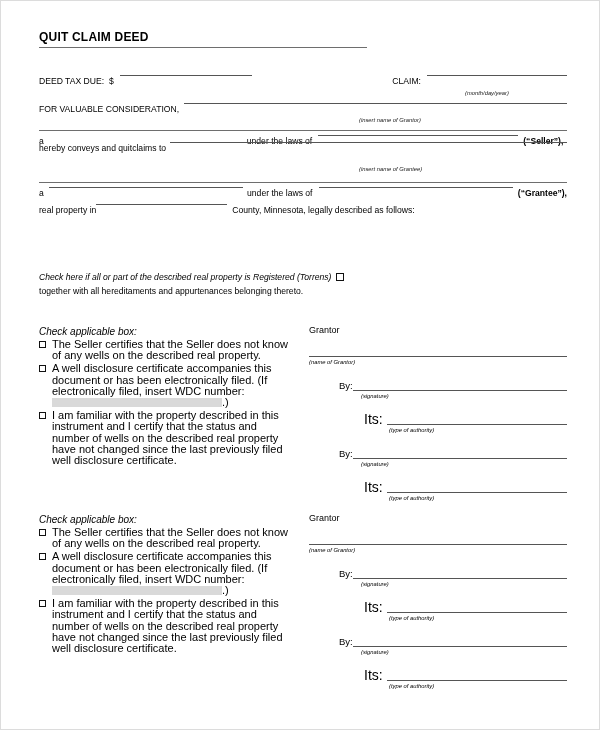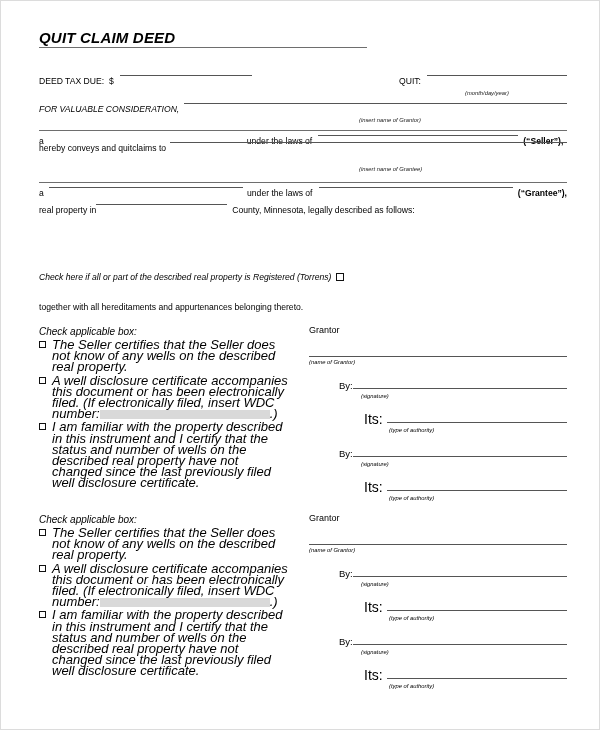--- a/index.html
+++ b/index.html
@@ -20,21 +20,21 @@
     border: 1px solid #dcdcdc;
     padding: 0;
   }
   .sheet {
     position: absolute;
     left: 38px; top: 0; width: 528px; height: 730px;
   }
 
   
   .title-block { position: absolute; left: 0; top: 30px; width: 328px; }
-  .title-line { font-size: 15px; font-weight: bold; letter-spacing: .2px; line-height: 13px; font-style: italic; }
+  .title-line { font-size: 12px; font-weight: bold; letter-spacing: .2px; line-height: 13px; }
   .title-rule { margin-top: 3px; border-bottom: 1.3px solid #6e6e6e; width: 328px; }
 
   
   .lbl { font-size: 8.6px; line-height: 12px; white-space: nowrap; }
   .cap { font-size: 5.8px; font-style: italic; color: #1a1a1a; line-height: 8px; }
   .rule { border-bottom: 1px solid #555; height: 0; }
   .rule-thick { border-bottom: 1.2px solid #6e6e6e; height: 0; }
   .bold { font-weight: bold; }
   .ital { font-style: italic; }
 
@@ -43,35 +43,35 @@
   
   .chk {
     display: inline-block;
     width: 7px; height: 7px;
     border: 1px solid #111;
     background: #fff;
     flex: 0 0 auto;
     margin-top: 2px;
   }
   .ckrow { display: flex; align-items: flex-start; gap: 6px; margin-bottom: 2px; }
-  .cktext { font-size: 13px; line-height: 11.2px; width: 238px; font-style: italic; }
+  .cktext { font-size: 11px; line-height: 11.2px; width: 238px; }
   .wdcbox {
     display: inline-block;
     width: 170px; height: 9px;
     background: #d9d9d9;
     vertical-align: -1px;
   }
   .sec-hd { font-size: 10px; font-style: italic; margin-bottom: 2px; }
 
   
   .sig { position: absolute; width: 258px; left: 270px; }
   .sig-title { font-size: 9px; line-height: 12px; }
   .sig-nameline { margin-top: 20px; border-bottom: 1.1px solid #555; }
   .sig-cap { font-size: 5.8px; font-style: italic; line-height: 8px; margin-top: 1px; }
-  .byrow { display: flex; align-items: flex-start; margin-top: 14px; }
+  .byrow { display: flex; align-items: flex-end; margin-top: 14px; }
   .bylabel { font-size: 9.5px; line-height: 11px; padding-left: 30px; white-space: nowrap; }
   .itslabel { font-size: 14px; line-height: 11px; padding-left: 55px; white-space: nowrap; }
   .byline { flex: 1; border-bottom: 1.1px solid #555; height: 9px; }
   .undercap { font-size: 5.8px; font-style: italic; line-height: 8px; margin-top: 1px; }
   .cap-by { padding-left: 52px; }
   .cap-its { padding-left: 80px; }
 </style>
 </head>
 <body>
 
@@ -81,26 +81,26 @@
   <div class="title-block">
     <div class="title-line">QUIT CLAIM DEED</div>
     <div class="title-rule"></div>
   </div>
 
   <div class="row" style="left:0; top:74px; width:528px;">
     <span class="lbl">DEED TAX DUE:</span>
     <span class="lbl" style="padding-left:5px;">$</span>
     <span class="rule" style="width:132px; margin-left:6px; margin-bottom:2px;"></span>
     <span style="flex:1"></span>
-    <span class="lbl">QUIT:</span>
+    <span class="lbl">CLAIM:</span>
     <span class="rule" style="width:140px; margin-left:6px; margin-bottom:2px;"></span>
   </div>
   <div class="cap" style="position:absolute; left:426px; top:88px;">(month/day/year)</div>
 
-  <div class="row" style="left:0; top:102px; width:528px;font-style:italic;">
+  <div class="row" style="left:0; top:102px; width:528px;">
     <span class="lbl">FOR VALUABLE CONSIDERATION,</span>
     <span class="rule" style="flex:1; margin-left:5px; margin-bottom:2px;"></span>
   </div>
   <div class="cap" style="position:absolute; left:320px; top:115px;">(insert name of Grantor)</div>
 
   <div class="rule-thick" style="position:absolute; left:0; top:129px; width:528px;"></div>
 
   <div class="row" style="left:0; top:134px; width:528px;">
     <span class="lbl">a</span>
     <span style="width:203px;"></span>
@@ -129,21 +129,21 @@
     <span class="lbl ital">Check here if all or part of the described real property is Registered (Torrens)</span>
     <span class="chk" style="margin-left:5px; margin-bottom:1px; width:8px; height:8px;"></span>
   </div>
 
   <div class="row" style="left:0; top:203px; width:528px;">
     <span class="lbl">real property in</span>
     <span class="rule" style="width:131px; margin-bottom:2px;"></span>
     <span class="lbl" style="padding-left:5px;">County, Minnesota, legally described as follows:</span>
   </div>
 
-  <div class="lbl" style="position:absolute; left:0; top:300px;">together with all hereditaments and appurtenances belonging thereto.</div>
+  <div class="lbl" style="position:absolute; left:0; top:284px;">together with all hereditaments and appurtenances belonging thereto.</div>
 
   <div style="position:absolute; left:0; top:325px; width:252px;">
     <div class="sec-hd">Check applicable box:</div>
 
     <div class="ckrow">
       <span class="chk"></span>
       <span class="cktext">The Seller certifies that the Seller does not know of any wells on the described real property.</span>
     </div>
 
     <div class="ckrow">

